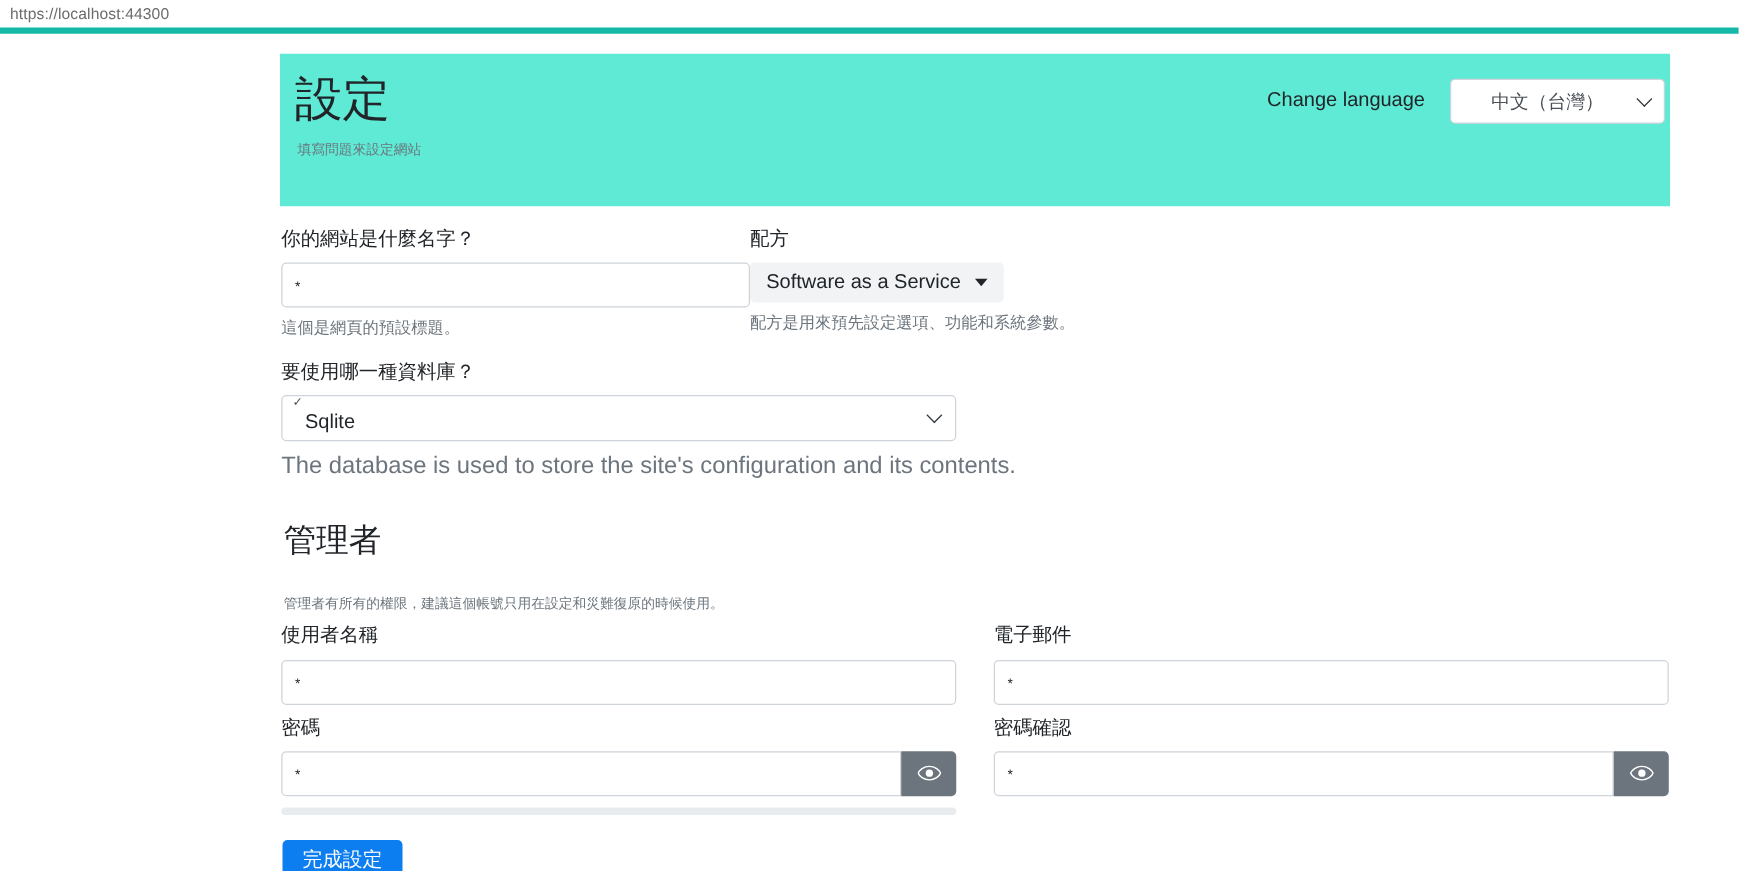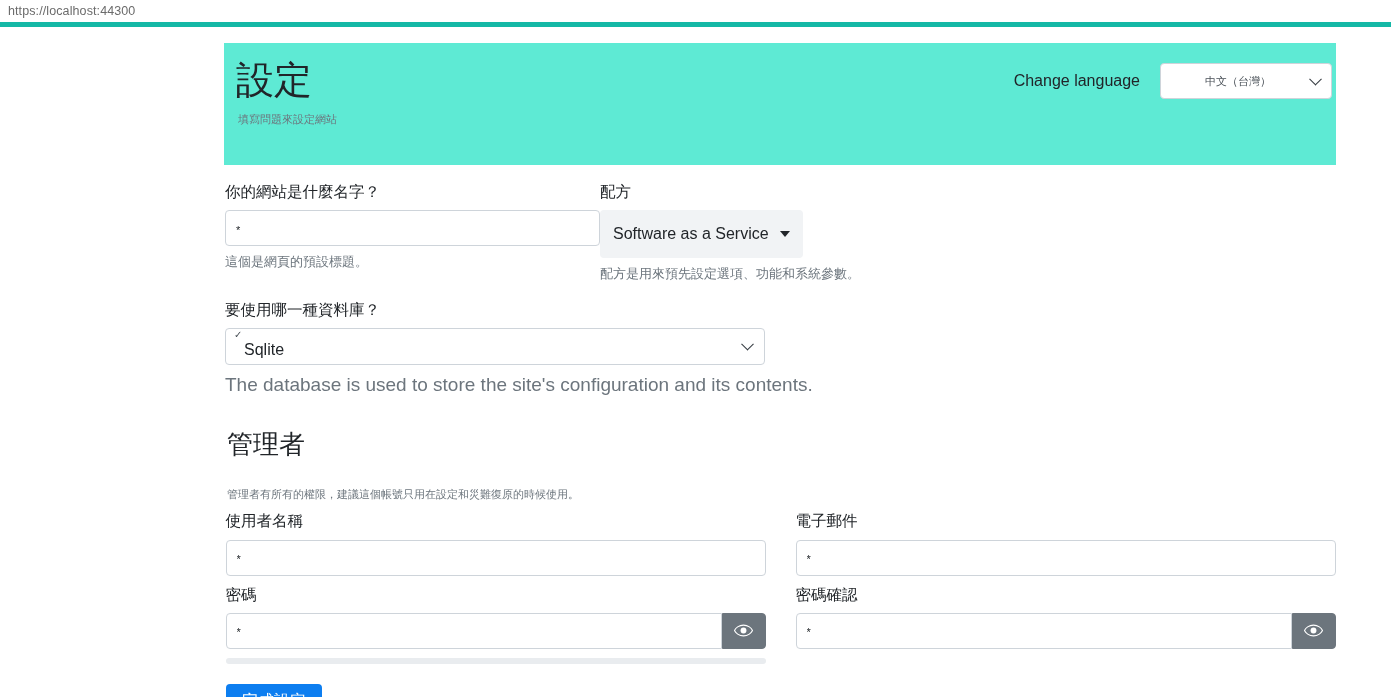--- a/index.html
+++ b/index.html
@@ -69,21 +69,21 @@
   .lang-label {
     font-size: 16px;
     color: #212529;
   }
   .lang-select {
     width: 172px;
     height: 36px;
     border: 1px solid #ced4da;
     border-radius: 4px;
     background: #ffffff;
-    font-size: 11px;
+    font-size: 15px;
     color: #495057;
     padding: 0 28px 0 12px;
     position: relative;
     display: flex;
     align-items: center;
     justify-content: center;
     cursor: pointer;
   }
   .caret-down {
     position: absolute;
@@ -137,21 +137,21 @@
   .text-input::placeholder { color: #212529; opacity: 1; }
 
   
   .recipe-btn {
     display: inline-flex;
     align-items: center;
     gap: 11px;
     background: #f1f3f5;
     border: none;
     border-radius: 4px;
-    height: 48px;
+    height: 32px;
     padding: 0 13px;
     font-size: 16px;
     color: #212529;
     cursor: pointer;
     font-family: "Liberation Sans", sans-serif;
   }
   .tri-down {
     width: 0; height: 0;
     border-left: 5px solid transparent;
     border-right: 5px solid transparent;
@@ -197,21 +197,21 @@
     font-weight: 400;
     color: #212529;
     margin: 30px 0 0 2px;
   }
   .section-desc {
     font-size: 11px;
     color: #6c757d;
     margin: 25px 0 0 2px;
   }
 
-  .row2 { display: flex; margin-top: 9px; justify-content: center; }
+  .row2 { display: flex; margin-top: 9px; }
   .half { width: 540px; }
   .half + .half { margin-left: 30px; }
 
   
   .pw-group { display: flex; width: 100%; }
   .pw-group .text-input {
     border-top-right-radius: 0;
     border-bottom-right-radius: 0;
     flex: 1 1 auto;
   }

